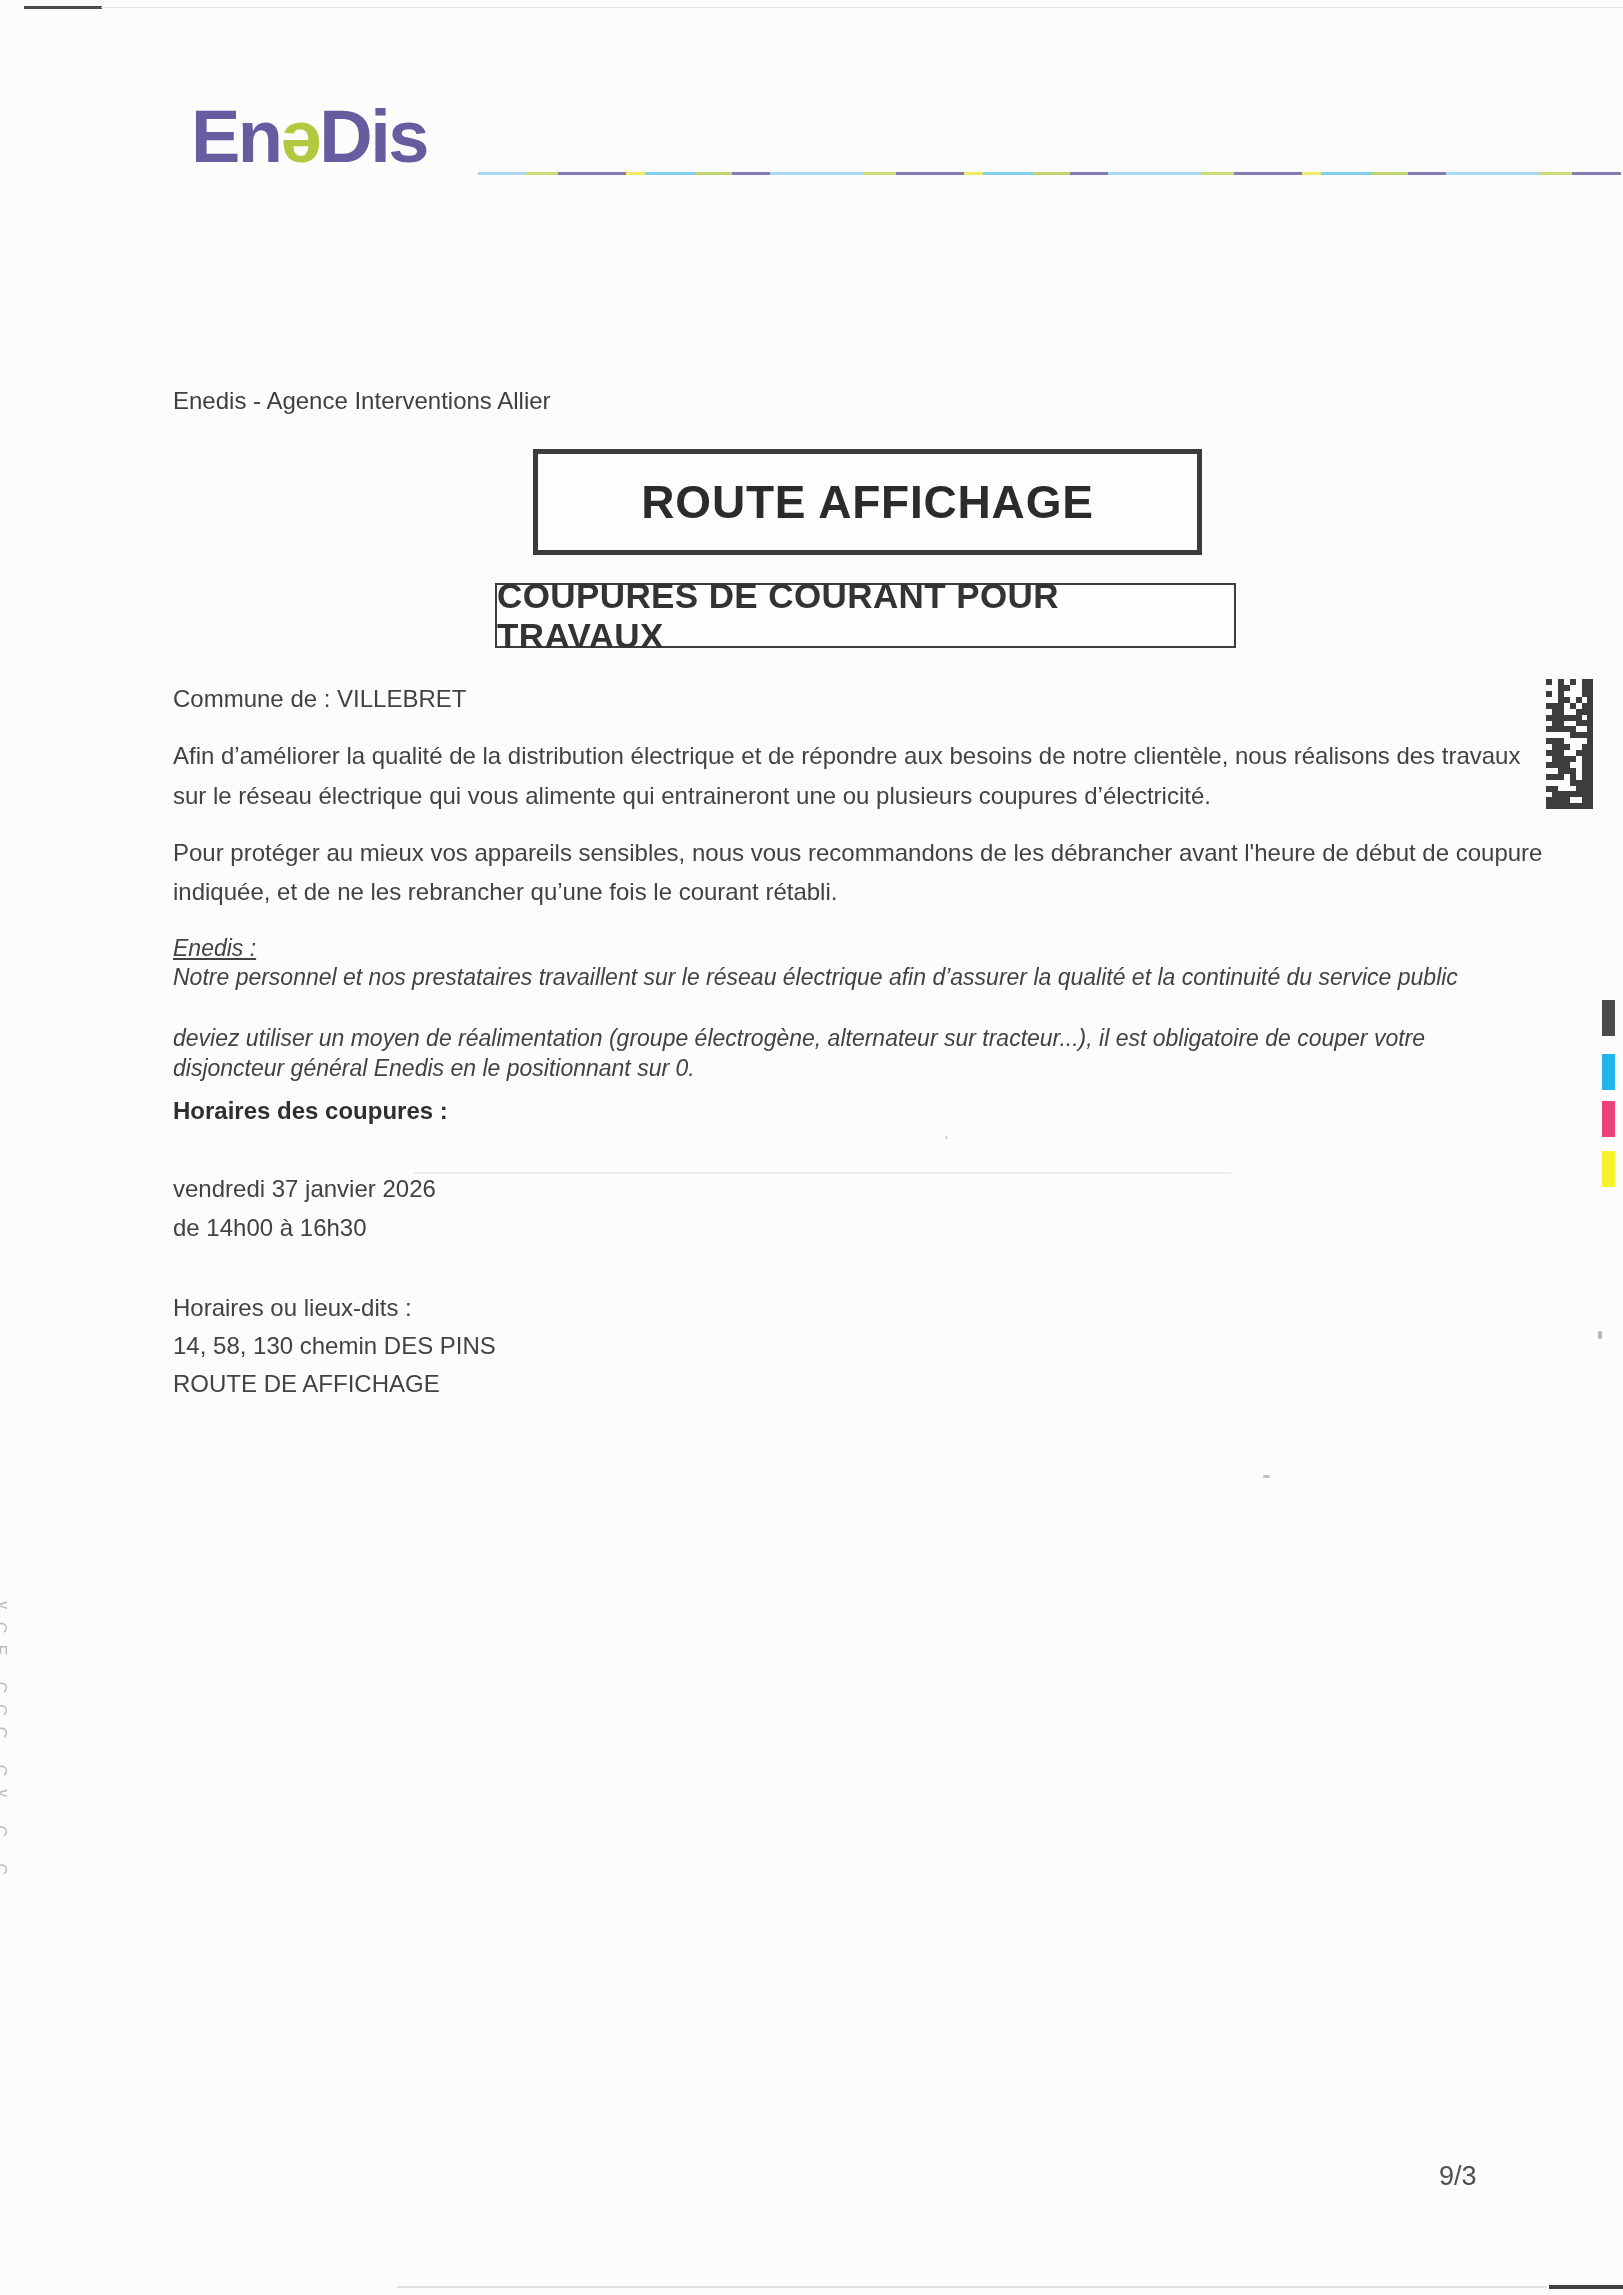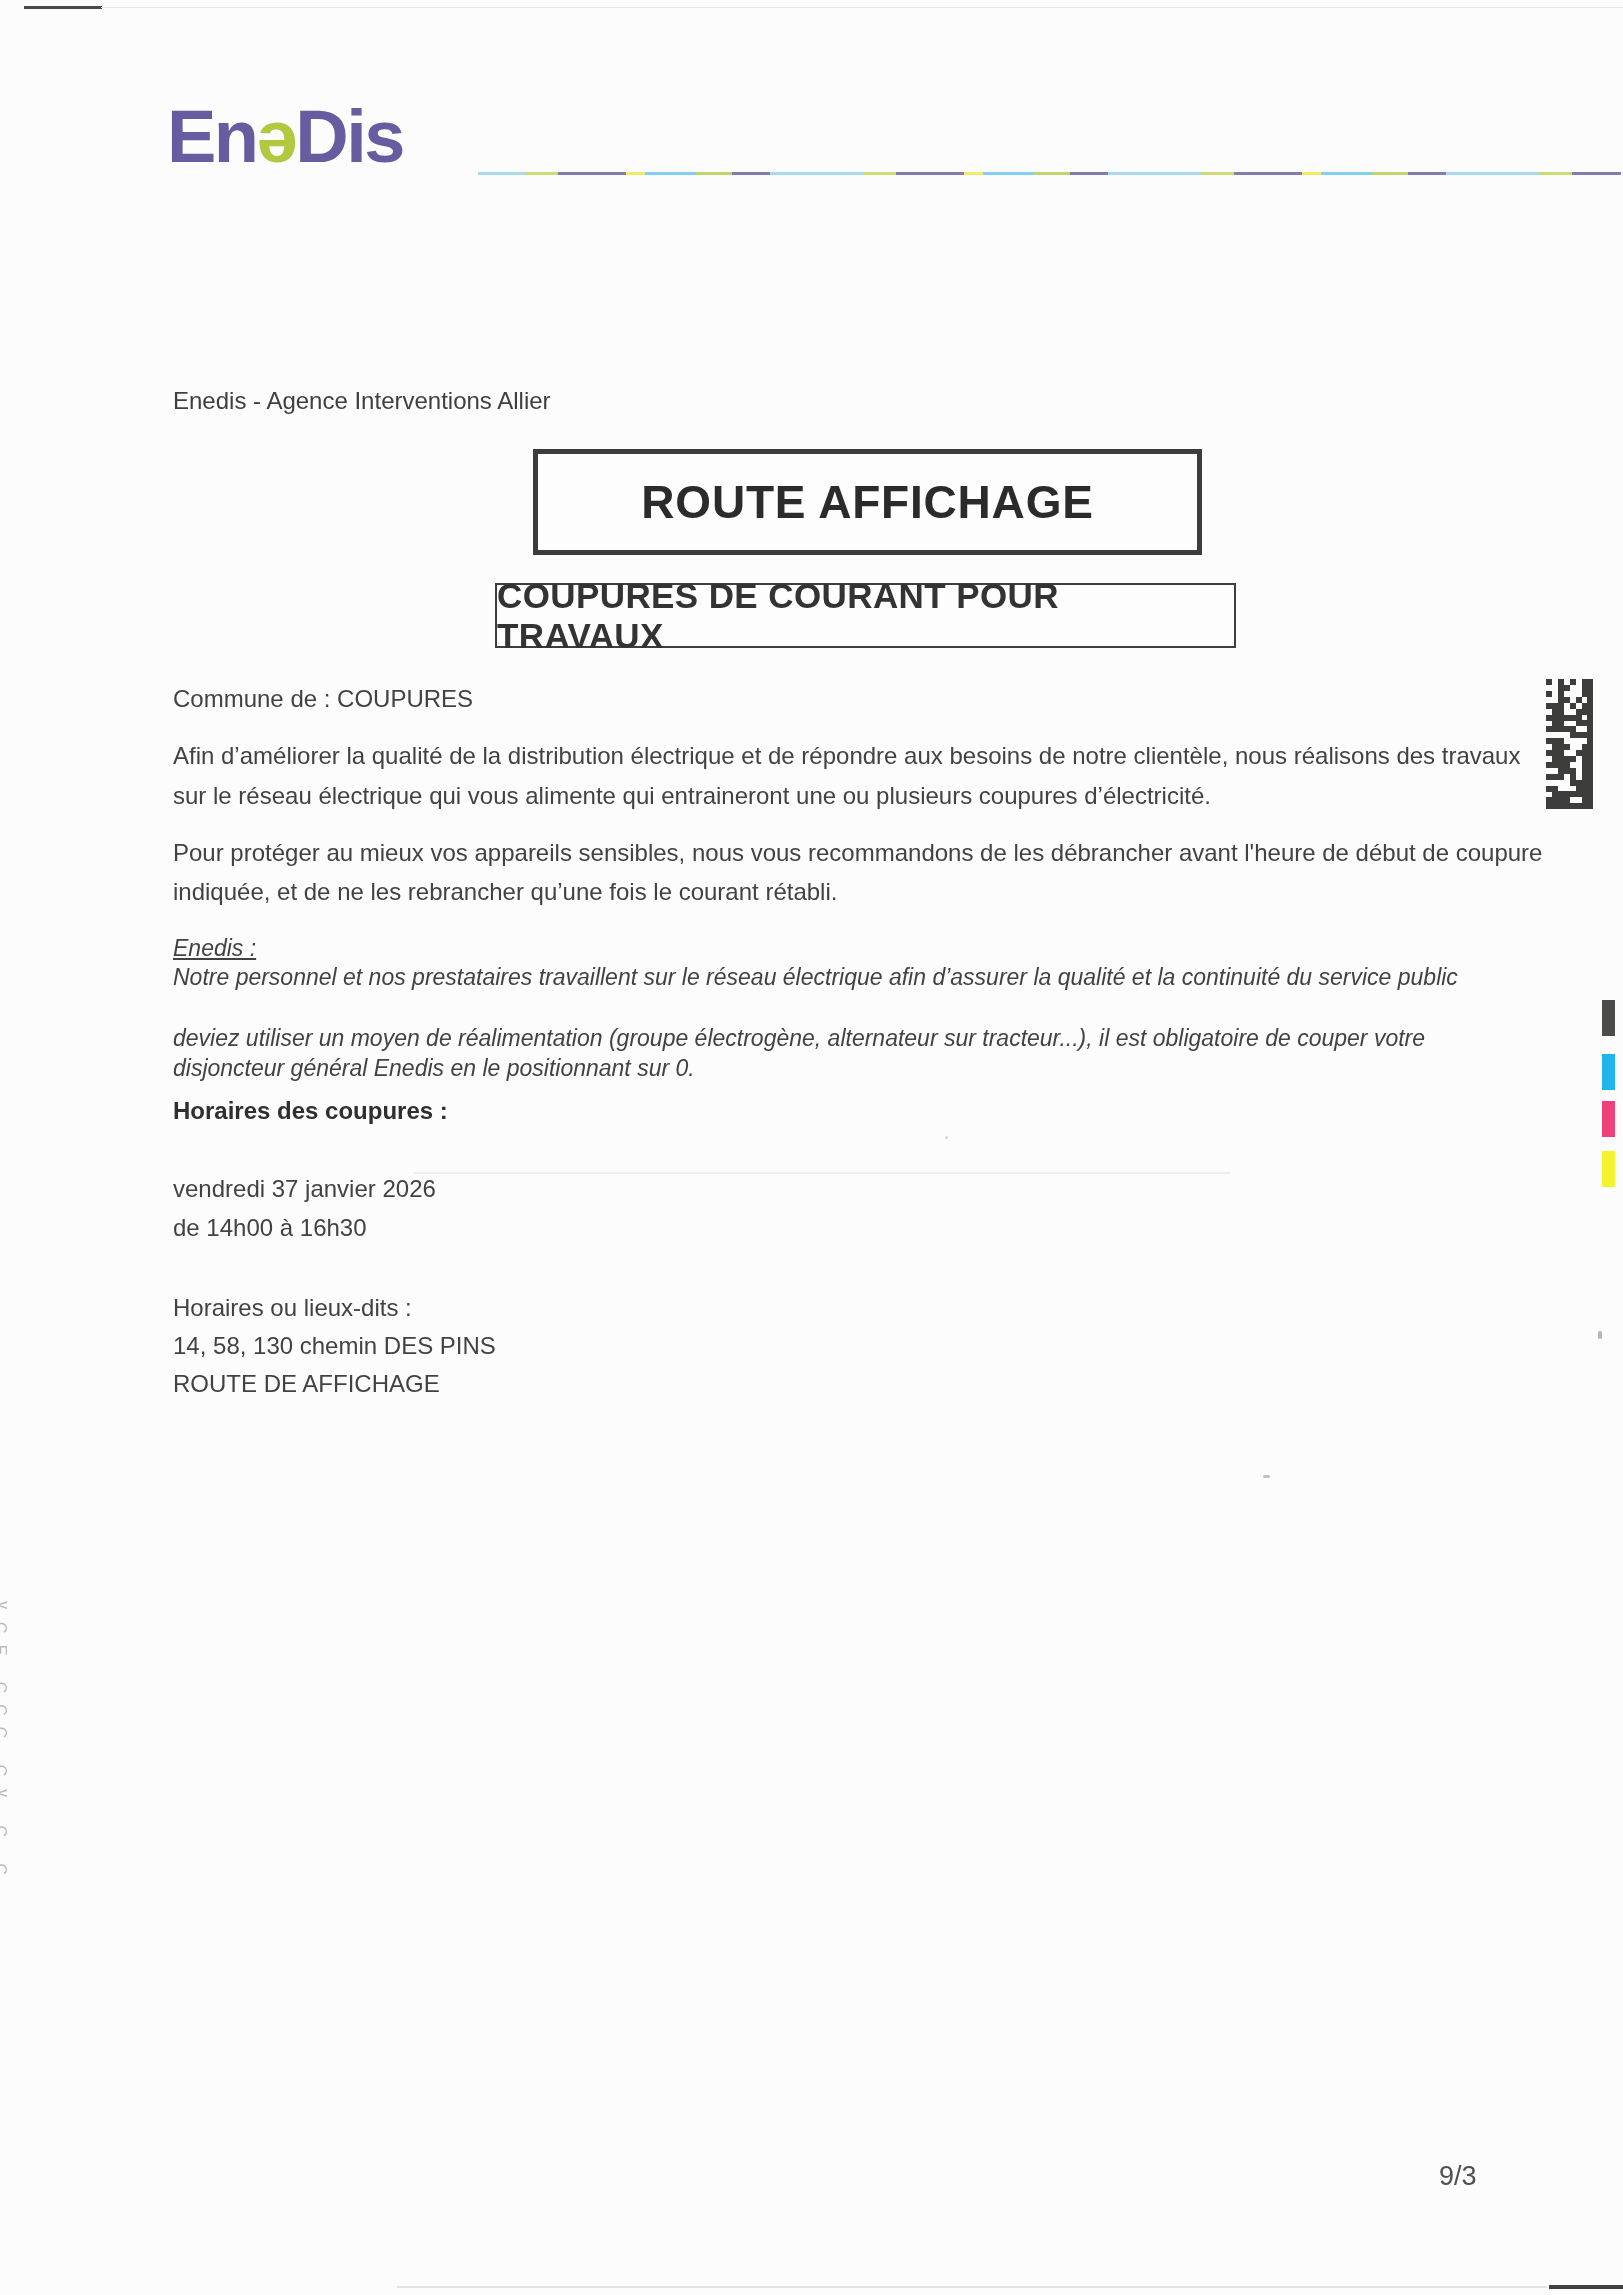--- a/index.html
+++ b/index.html
@@ -64,34 +64,34 @@
 </style>
 </head>
 <body>
 
 <div id="page">
 
   <div class="abs top-edge-line"></div>
   <div class="abs top-edge-line-faint"></div>
 
   <div class="abs logo">
-    <span style="color: rgb(103, 92, 159);">En</span><span style="color: rgb(178, 200, 63);">ǝ</span><span style="color: rgb(103, 92, 159);">Dis</span>
+    <span style="color: rgb(103, 92, 159); margin-left: 24px;">En</span><span style="color: rgb(178, 200, 63);">ǝ</span><span style="color: rgb(103, 92, 159);">Dis</span>
   </div>
   <div class="abs deco-line"></div>
 
   <div class="abs agency">Enedis - Agence Interventions Allier</div>
 
   <div class="abs banner1">
     <span>ROUTE AFFICHAGE</span>
   </div>
   <div class="abs banner2">
     <span>COUPURES DE COURANT POUR TRAVAUX</span>
   </div>
 
-  <div class="abs bodyline" style="top:685px">Commune de : COUPURES</div>
+  <div class="abs bodyline" style="top:685px">Commune de : VILLEBRET</div>
 
   <div class="abs bodyline" style="top:742px">Afin d’améliorer la qualité de la distribution électrique et de répondre aux besoins de notre clientèle, nous réalisons des travaux</div>
   <div class="abs bodyline" style="top:782px">sur le réseau électrique qui vous alimente qui entraineront une ou plusieurs coupures d’électricité.</div>
 
   <div class="abs bodyline" style="top:839px">Pour protéger au mieux vos appareils sensibles, nous vous recommandons de les débrancher avant l'heure de début de coupure</div>
   <div class="abs bodyline" style="top:878px">indiquée, et de ne les rebrancher qu’une fois le courant rétabli.</div>
 
   <div class="abs bodyline ital rappel-label" style="top:935px">Enedis :</div>
   <div class="abs bodyline ital" style="top:964px">Notre personnel et nos prestataires travaillent sur le réseau électrique afin d’assurer la qualité et la continuité du service public</div>
   <div class="abs bodyline ital" style="top:1025px">deviez utiliser un moyen de réalimentation (groupe électrogène, alternateur sur tracteur...), il est obligatoire de couper votre</div>

